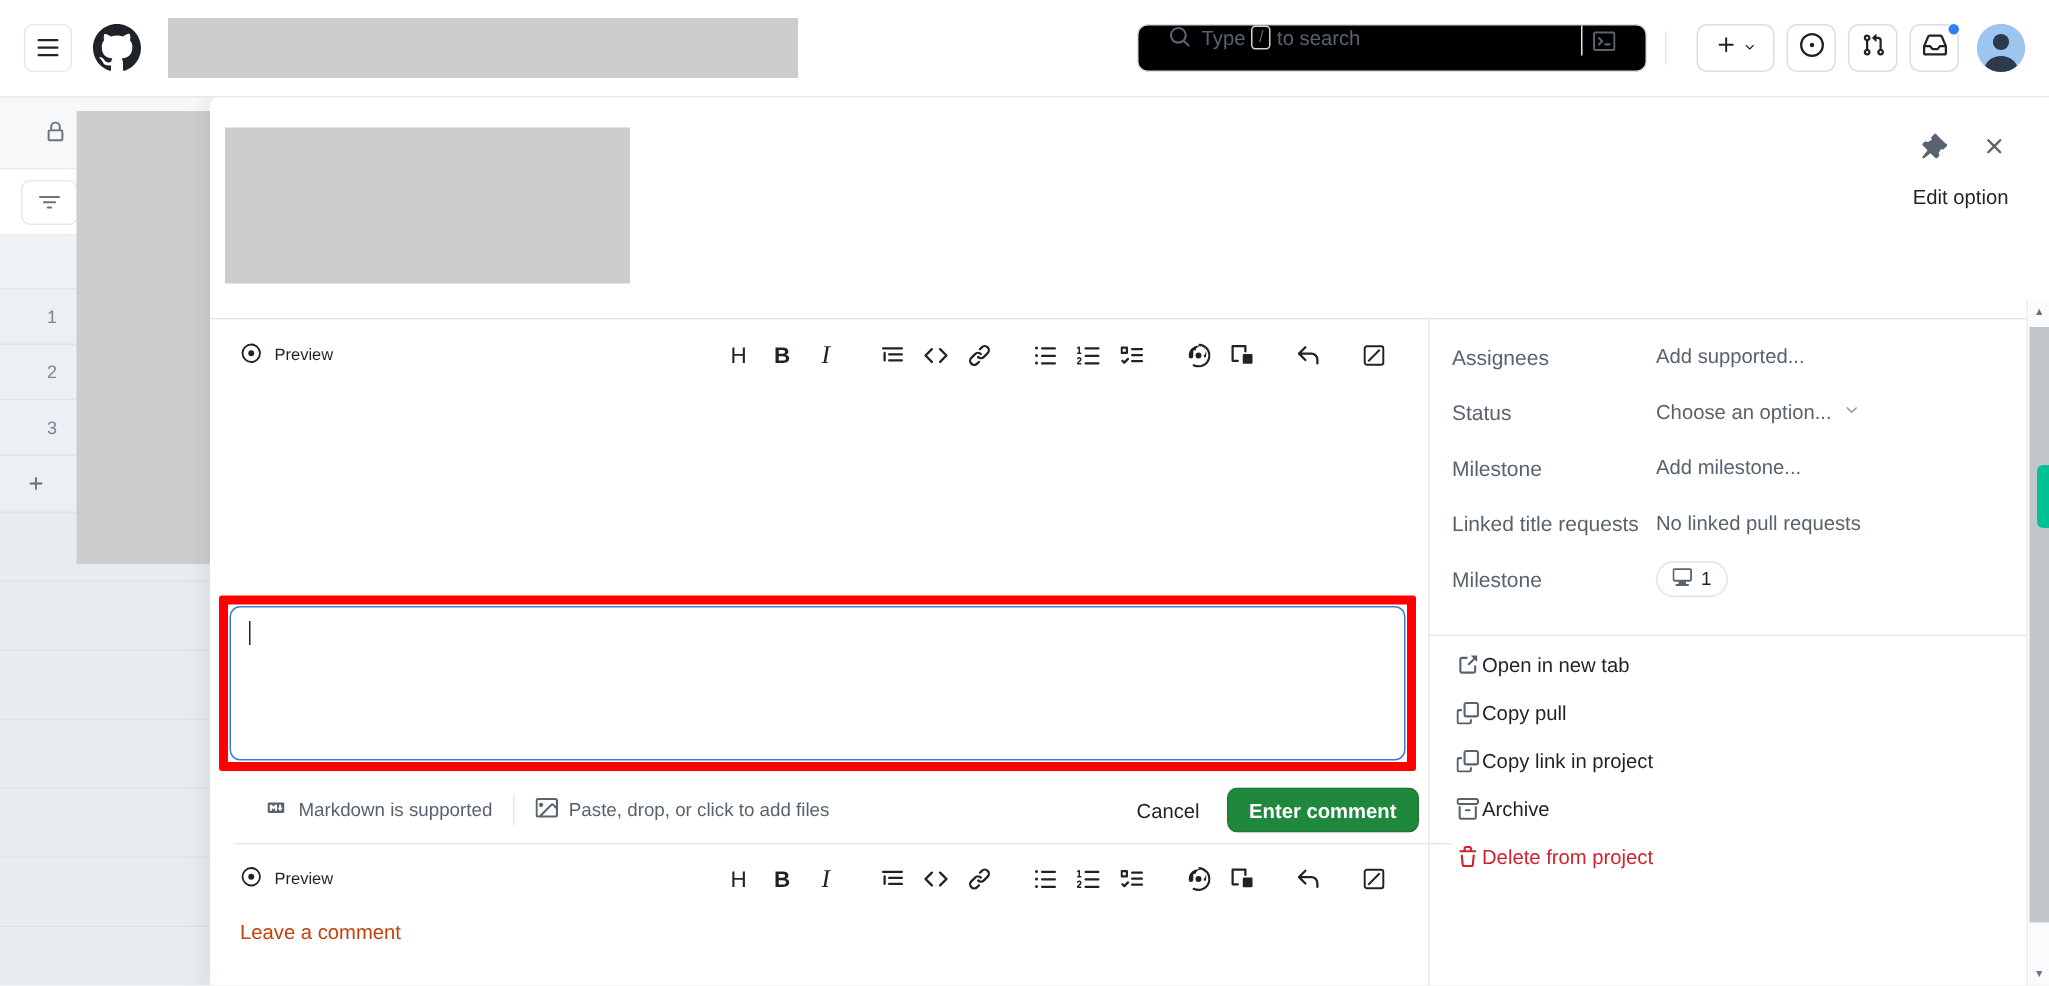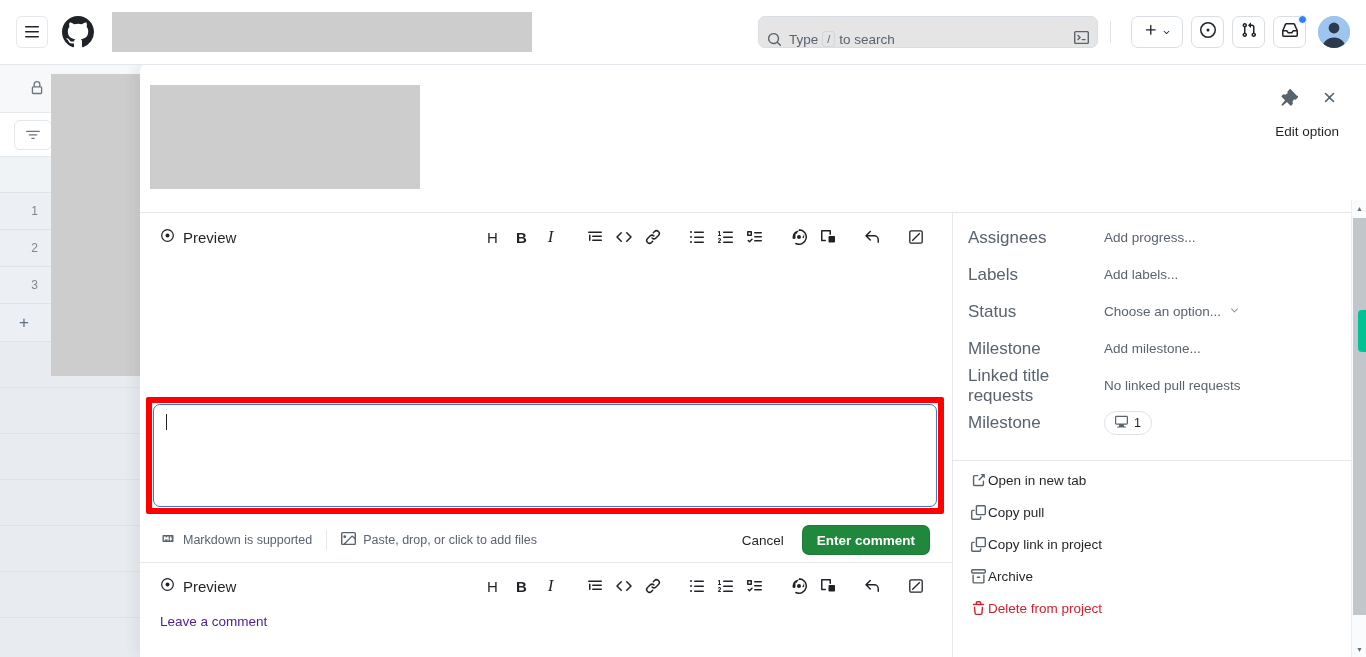--- a/index.html
+++ b/index.html
@@ -80,21 +80,21 @@
     cursor: pointer; flex: 0 0 auto;
   }
   .gh-logo { margin-left: 14px; flex: 0 0 auto; display: flex; align-items: center; }
   .header-redaction {
     margin-left: 18px; width: 420px; height: 40px; background: #cdcdcd;
     flex: 0 0 auto;
   }
   .header-spacer { flex: 1 1 auto; }
   .search-box {
     width: 340px; height: 32px; border: 1px solid #d8dee4; border-radius: 7px;
-    display: flex; align-items: flex-end; padding: 0 8px; background: #e5e5e5;
+    display: flex; align-items: flex-start; padding: 0 20px; background: #000000;
     cursor: text; flex: 0 0 auto;
   }
   .search-box .magnifier { flex: 0 0 auto; display: flex; }
   .search-placeholder {
     margin-left: 7px; color: #59636e; font-size: 13.5px; flex: 1 1 auto;
     white-space: nowrap; display: flex; align-items: center; gap: 4px;
   }
   .slash-key {
     border: 1px solid #d0d7de; border-radius: 3px; padding: 0px 4px;
     font-size: 11px; line-height: 14px; color: #59636e;
@@ -145,21 +145,21 @@
   #modal-body { display: flex; height: 444px; }
 
   
   #content-col { width: 812px; flex: 0 0 812px; position: relative; }
 
   
   .editor-toolbar {
     display: flex; align-items: center; height: 48px; padding: 0 22px 0 20px;
   }
   .preview-tab {
-    display: flex; align-items: center; gap: 8px; font-size: 15px; color: #1f2328;
+    display: flex; align-items: center; gap: 8px; font-size: 11px; color: #1f2328;
     cursor: pointer;
   }
   .toolbar-spacer { flex: 1 1 auto; }
   .tb-group { display: flex; align-items: center; }
   .tb-btn {
     width: 29px; height: 29px; display: flex; align-items: center; justify-content: center;
     cursor: pointer; color: #1f2328; border-radius: 5px;
   }
   .tb-btn.letter { font-size: 15px; font-weight: 700; font-family: "Liberation Sans", sans-serif; }
   .tb-btn.letter.ital { font-style: italic; font-weight: 500; font-family: "Liberation Serif", serif; font-size: 17px; }
@@ -178,52 +178,52 @@
     overflow: hidden;
   }
   .caret {
     display: inline-block; width: 1px; height: 16px; background: #1f2328;
     vertical-align: middle;
     animation: blink 1.06s step-end infinite;
   }
   @keyframes blink { 50% { opacity: 0; } }
 
   .editor-footer {
-    position: absolute; left: 0; width: 812px; height: 45px;
+    position: absolute; left: 16px; width: 812px; height: 45px;
     display: flex; align-items: center; padding: 0 22px 0 20px;
     border-bottom: 1px solid #e4e8ec;
     justify-content: space-between;
   }
   .foot-item { display: flex; align-items: center; gap: 7px; font-size: 12.5px; color: #59636e; cursor: pointer; }
   .foot-divider { width: 1px; height: 20px; background: #e4e8ec; margin: 0 14px; }
   .foot-spacer { flex: 1 1 auto; }
   .cancel-link { font-size: 13.5px; color: #1f2328; cursor: pointer; margin-right: 18px; }
   .btn-green {
     height: 30px; padding: 0 14px; border-radius: 7px; background: #1f883d;
     color: #ffffff; font-size: 13.5px; font-weight: 600; display: flex;
     align-items: center; cursor: pointer; border: 1px solid rgba(31,35,40,0.15);
   }
 
   
   #new-comment {
     position: absolute; left: 0; top: 349px; width: 812px; height: 95px;
   }
   .nc-placeholder {
-    position: absolute; left: 20px; top: 52px; font-size: 13.5px; color: #4c1d95;
+    position: absolute; left: 20px; top: 52px; font-size: 13.5px; color: #c2410c;
   }
 
   
   #sidebar {
     width: 414px; flex: 0 0 414px; border-left: 1px solid #e4e8ec;
     position: relative; padding: 0;
   }
   .side-field {
     display: flex; align-items: center; height: 37px; padding: 0 18px 0 15px;
   }
-  .side-label { width: 136px; flex: 0 0 136px; font-size: 17px; color: #59636e; }
+  .side-label { width: 136px; flex: 0 0 136px; font-size: 14px; color: #59636e; }
   .side-value { font-size: 13.5px; color: #59636e; display: flex; align-items: center; gap: 8px; cursor: pointer; }
   .repo-badge {
     display: inline-flex; align-items: center; gap: 6px; height: 24px;
     padding: 0 10px; border: 1px solid #dfe3e8; border-radius: 12px;
     font-size: 12.5px; color: #1f2328; background: #fff;
   }
   #side-divider { height: 1px; background: #e4e8ec; margin: 19px 0 0 0; }
   .menu-item {
     display: flex; align-items: flex-start; gap: 2px; height: 32px;
     padding: 0 18px; font-size: 13.5px; color: #1f2328; cursor: pointer;
@@ -585,25 +585,21 @@
           </div>
         </div>
         <div class="nc-placeholder">Leave a comment</div>
 
       </div>
     </div>
 
     <div id="sidebar">
       <div class="side-field" style="margin-top:6px;">
         <span class="side-label">Assignees</span>
-        <span class="side-value">Add progress...</span>
-      </div>
-      <div class="side-field">
-        <span class="side-label">Labels</span>
-        <span class="side-value">Add labels...</span>
+        <span class="side-value">Add supported...</span>
       </div>
       <div class="side-field">
         <span class="side-label">Status</span>
         <span class="side-value">
           <span>Choose an option...</span>
           <span>
             <svg width="11" height="11" viewBox="0 0 16 16" fill="#8c949d">
                 <path d="M12.78 5.22a.749.749 0 0 1 0 1.06l-4.25 4.25a.749.749 0 0 1-1.06 0L3.22 6.28a.749.749 0 1 1 1.06-1.06L8 8.939l3.72-3.719a.749.749 0 0 1 1.06 0Z"></path>
               </svg>
           </span>

